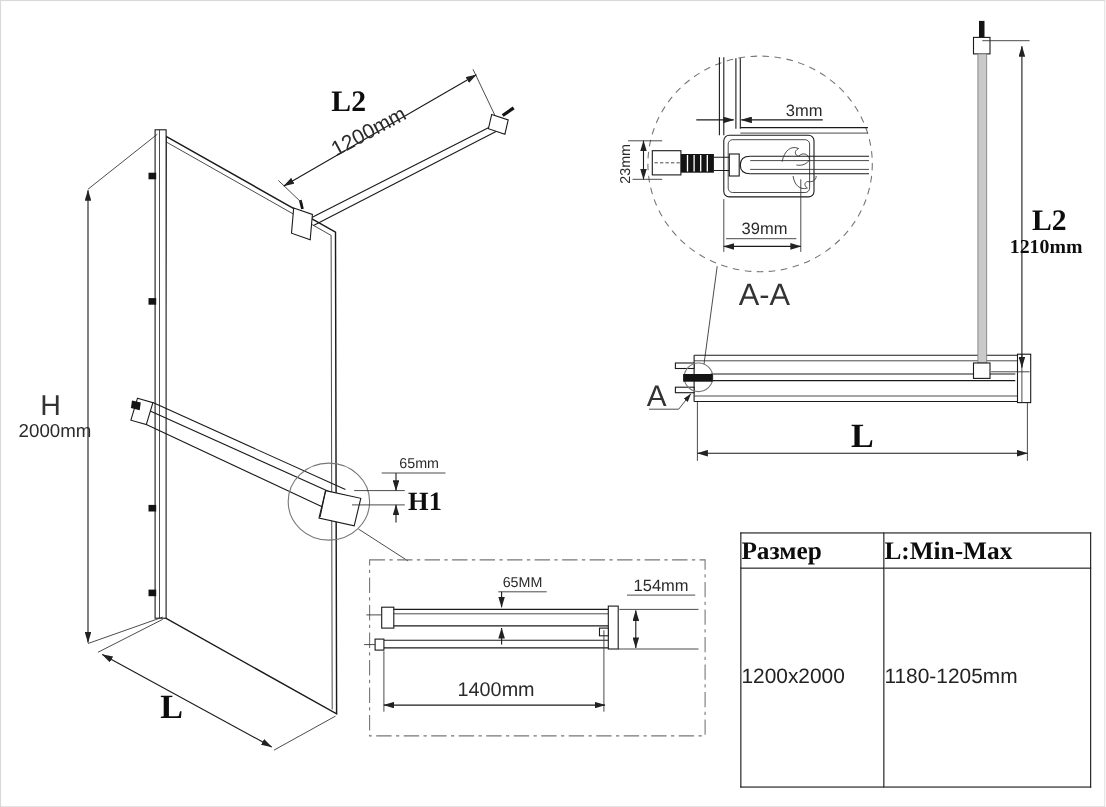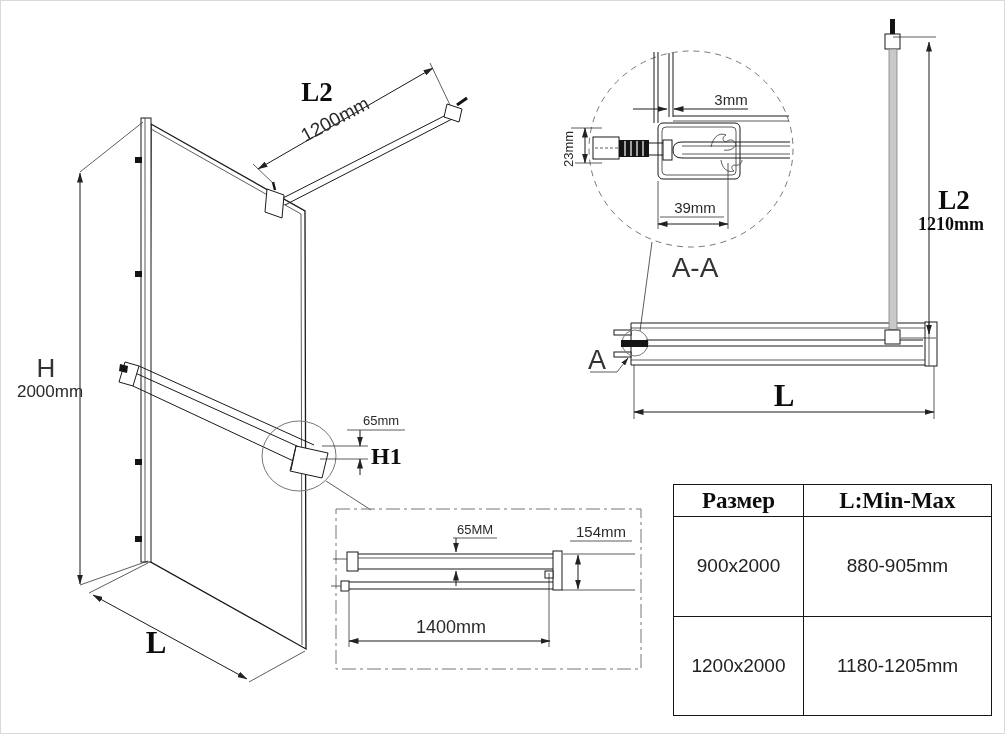--- a/index.html
+++ b/index.html
@@ -10,21 +10,21 @@
   .ln-thick{stroke:#1a1a1a;stroke-width:1.3;fill:none;}
   .ln-thin{stroke:#333;stroke-width:0.8;fill:none;}
   .ln-gray{stroke:#777;stroke-width:1;fill:none;}
   .white{fill:#ffffff;}
   .blk{fill:#141414;stroke:none;}
   .t-dim{font-family:"Liberation Sans",sans-serif;fill:#2a2a2a;}
   .t-big{font-family:"Liberation Sans",sans-serif;fill:#333;}
   .t-bold{font-family:"Liberation Serif",serif;font-weight:bold;fill:#0d0d0d;}
   
   .size-table{position:absolute;left:672px;top:483px;width:318px;height:232px;border-collapse:collapse;table-layout:fixed;background:#fff;}
-  .size-table td,.size-table th{border:1.6px solid #151515;text-align:center;vertical-align:middle;padding:0;}
+  .size-table td,.size-table th{border:1.6px solid #151515;text-align:left;vertical-align:middle;padding:0;}
   .size-table th{font-family:"Liberation Serif",serif;font-weight:bold;font-size:23px;color:#0d0d0d;height:31px;}
   .size-table td{font-family:"Liberation Sans",sans-serif;font-size:19px;color:#222;height:32px;}
   .col-size{width:130px;} .col-range{width:188px;}
 </style>
 </head>
 <body>
 
 <div class="canvas">
 
 <svg width="1005" height="734" viewBox="0 0 1005 734">
@@ -253,23 +253,19 @@
         <col class="col-range">
       </colgroup>
   <thead>
     <tr>
       <th>Размер</th>
       <th>L:Min-Max</th>
     </tr>
   </thead>
   <tbody>
     <tr>
-      <td>900x2000</td>
-      <td>880-905mm</td>
-    </tr>
-    <tr>
       <td>1200x2000</td>
       <td>1180-1205mm</td>
     </tr>
   </tbody>
 </table>
 
 </div>
 
 </body></html>

